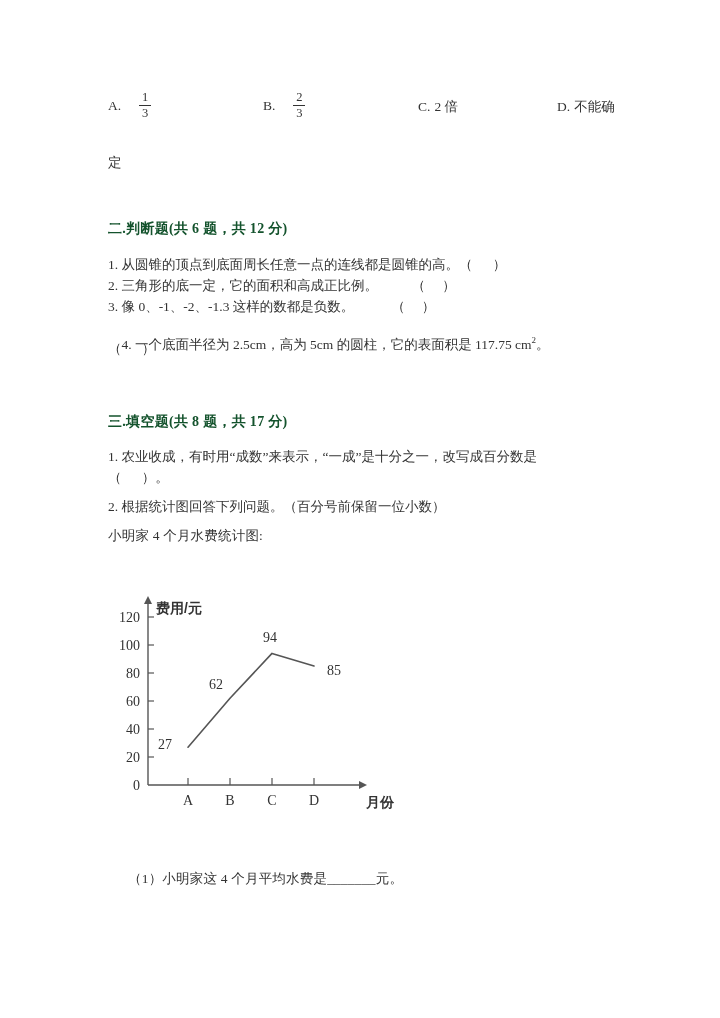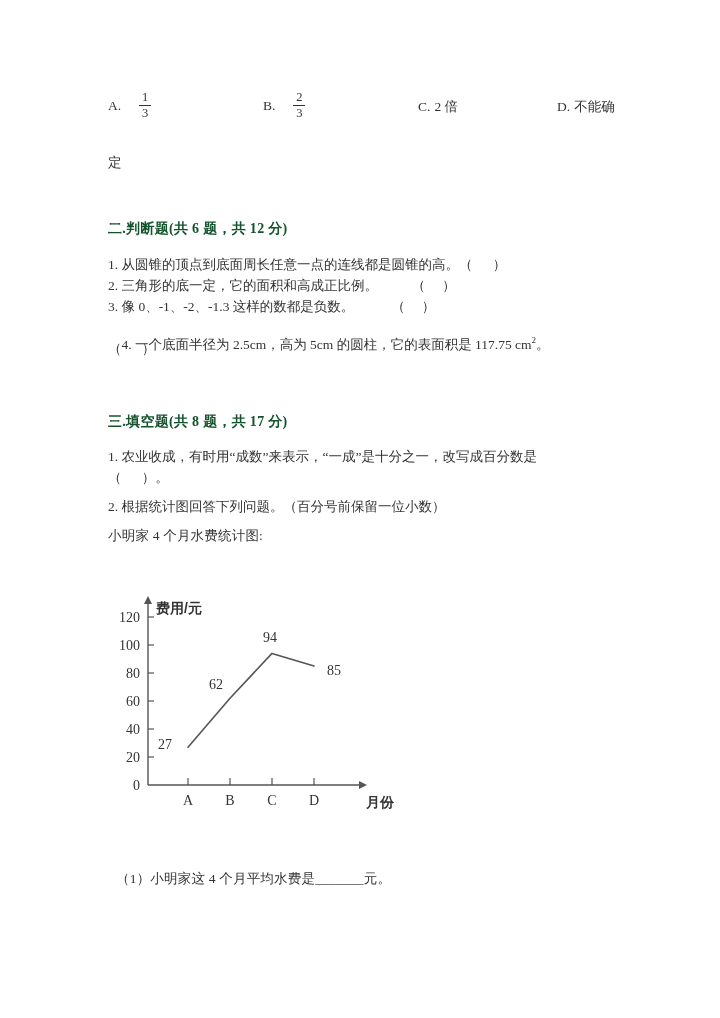--- a/index.html
+++ b/index.html
@@ -195,15 +195,15 @@
           <text x="204" y="220" text-anchor="middle" fill="#333333" stroke="none" font-family="&quot;Liberation Serif&quot;, serif" font-size="14">D</text>
           <polyline points="78,162.2 120,113.19999999999999 162,68.4 204,81" fill="none" stroke="#555555" stroke-width="1.6" stroke-linejoin="round" stroke-linecap="round"></polyline>
           <text x="62" y="164.2" text-anchor="end" fill="#333333" stroke="none" font-family="&quot;Liberation Serif&quot;, serif" font-size="14">27</text>
           <text x="113" y="104.19999999999999" text-anchor="end" fill="#333333" stroke="none" font-family="&quot;Liberation Serif&quot;, serif" font-size="14">62</text>
           <text x="160" y="57.400000000000006" text-anchor="middle" fill="#333333" stroke="none" font-family="&quot;Liberation Serif&quot;, serif" font-size="14">94</text>
           <text x="217" y="90" text-anchor="start" fill="#333333" stroke="none" font-family="&quot;Liberation Serif&quot;, serif" font-size="14">85</text>
         </g>
     </svg>
   </div>
 
-  <div class="abs q-text" style="left:116px; top:870px;">（1）小明家这 4 个月平均水费是_______元。</div>
+  <div class="abs q-text" style="left:128px; top:870px;">（1）小明家这 4 个月平均水费是_______元。</div>
 
 </div>
 
 </body></html>

